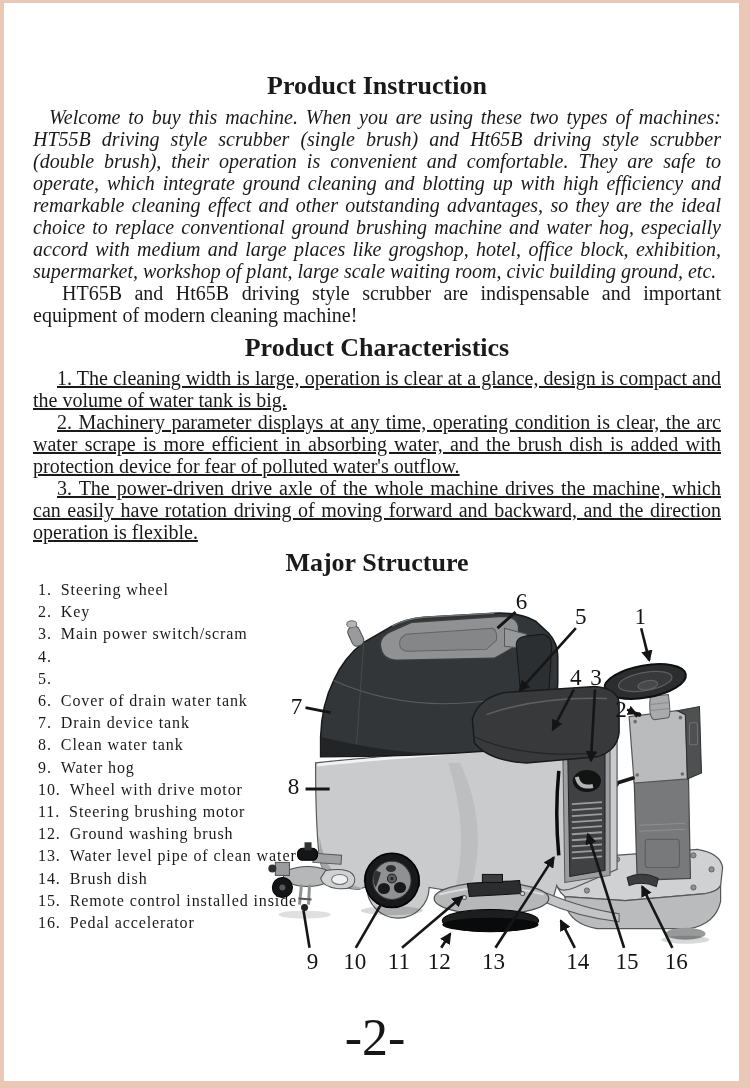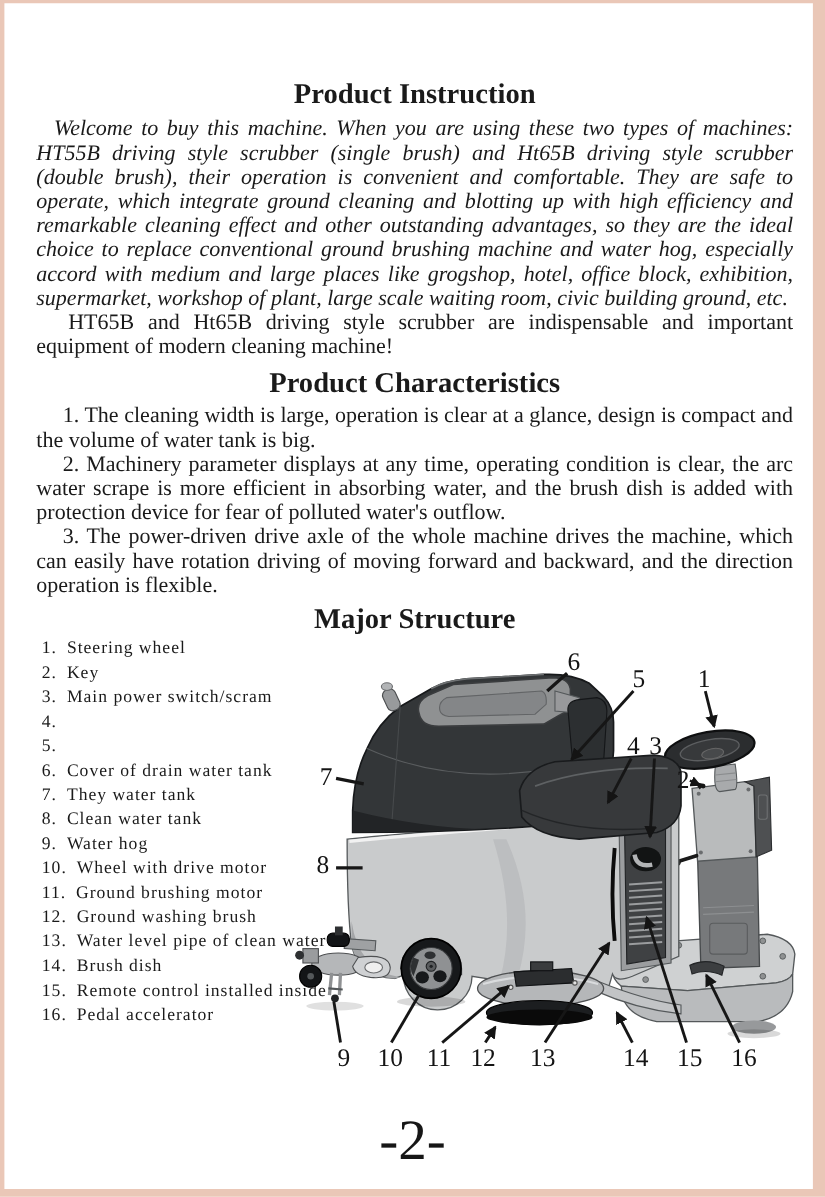--- a/index.html
+++ b/index.html
@@ -14,21 +14,21 @@
     border-width:3px 11px 7px 4px;
   }
   .content{position:absolute;left:33px;top:0;width:688px;}
   .h{ text-align:center;font-weight:bold;font-size:26px;line-height:28px;margin:0;}
   .h1{margin-top:72px;}
   .h2{margin-top:8px;}
   .h3{margin-top:6px;}
   p.bodytext{margin:0;font-size:20px;line-height:22px;text-align:justify;}
   #para1{margin-top:6px;text-indent:16px;font-style:italic;}
   #para2{text-indent:29px;}
-  .char-block{margin-top:5px;}
+  .char-block{margin-top:5px;text-decoration:underline;}
   .char-item{text-indent:24px;}
   ul.parts{list-style:none;margin:2px 0 0 0;padding:0 0 0 5px;width:330px;}
   ul.parts li{display:flex;font-size:16px;line-height:22.2px;letter-spacing:0.9px;white-space:nowrap;}
   ul.parts .num{margin-right:9px;}
   .illus{position:absolute;left:263px;top:586px;width:478px;height:402px;z-index:2;}
   .pagenum{position:absolute;left:0;top:1012px;width:750px;text-align:center;
            font-size:52px;line-height:52px;color:#161616;}
   svg text.co{font-family:"Liberation Serif", serif;font-size:23px;fill:#141414;text-anchor:middle;}
 </style>
 </head>
@@ -69,37 +69,37 @@
       </li>
     <li>
         <span class="num">5.</span>
       </li>
     <li>
         <span class="num">6.</span>
         <span>Cover of drain water tank</span>
       </li>
     <li>
         <span class="num">7.</span>
-        <span>They water tank</span>
+        <span>Drain device tank</span>
       </li>
     <li>
         <span class="num">8.</span>
         <span>Clean water tank</span>
       </li>
     <li>
         <span class="num">9.</span>
         <span>Water hog</span>
       </li>
     <li>
         <span class="num">10.</span>
         <span>Wheel with drive motor</span>
       </li>
     <li>
         <span class="num">11.</span>
-        <span>Ground brushing motor</span>
+        <span>Steering brushing motor</span>
       </li>
     <li>
         <span class="num">12.</span>
         <span>Ground washing brush</span>
       </li>
     <li>
         <span class="num">13.</span>
         <span>Water level pipe of clean water</span>
       </li>
     <li>

